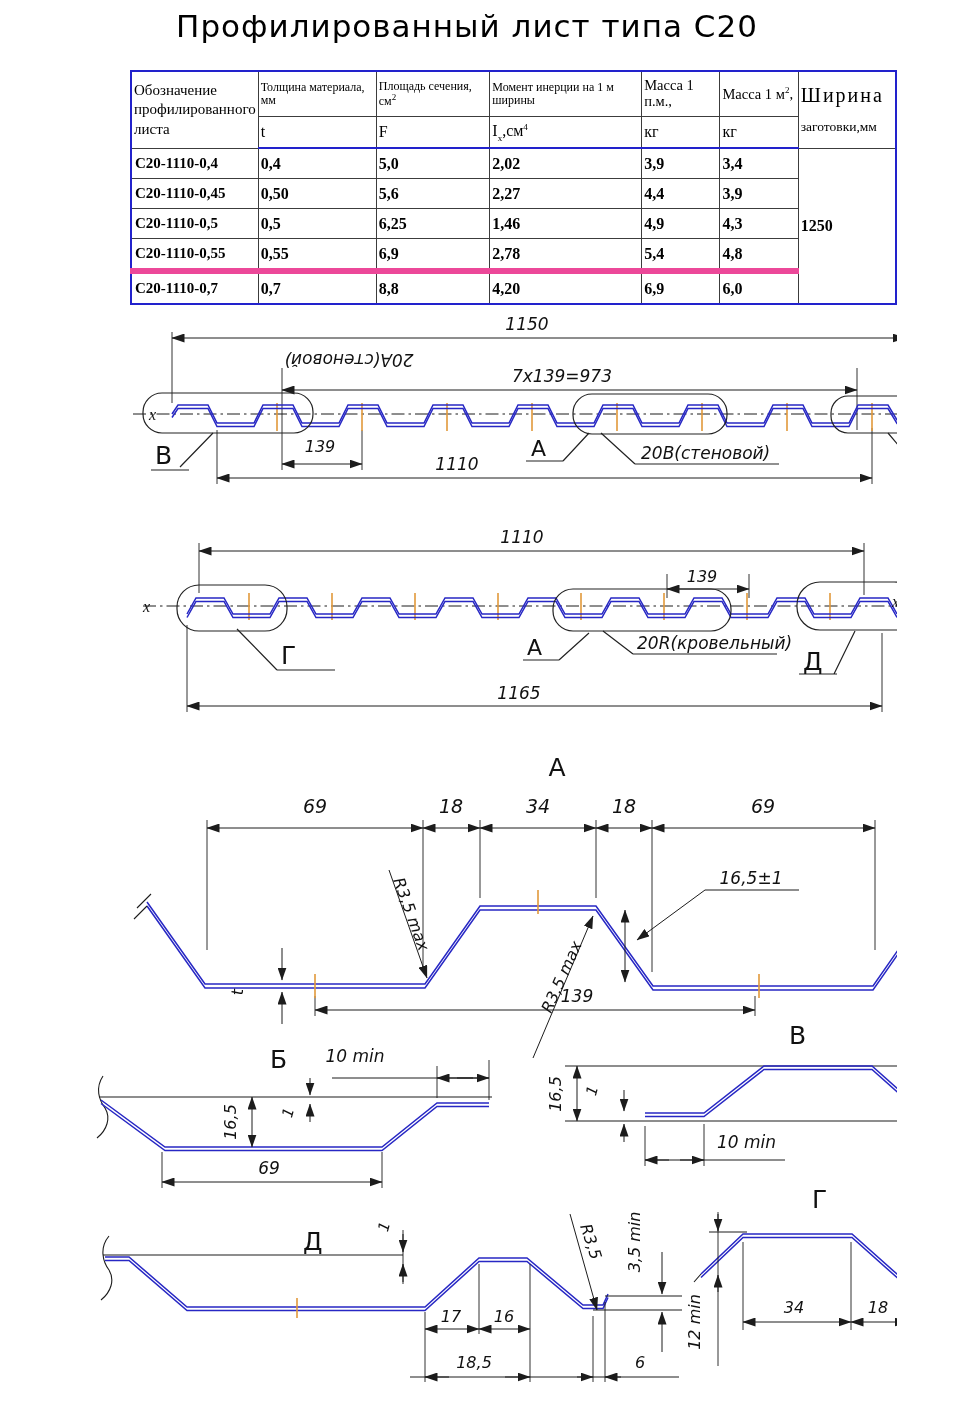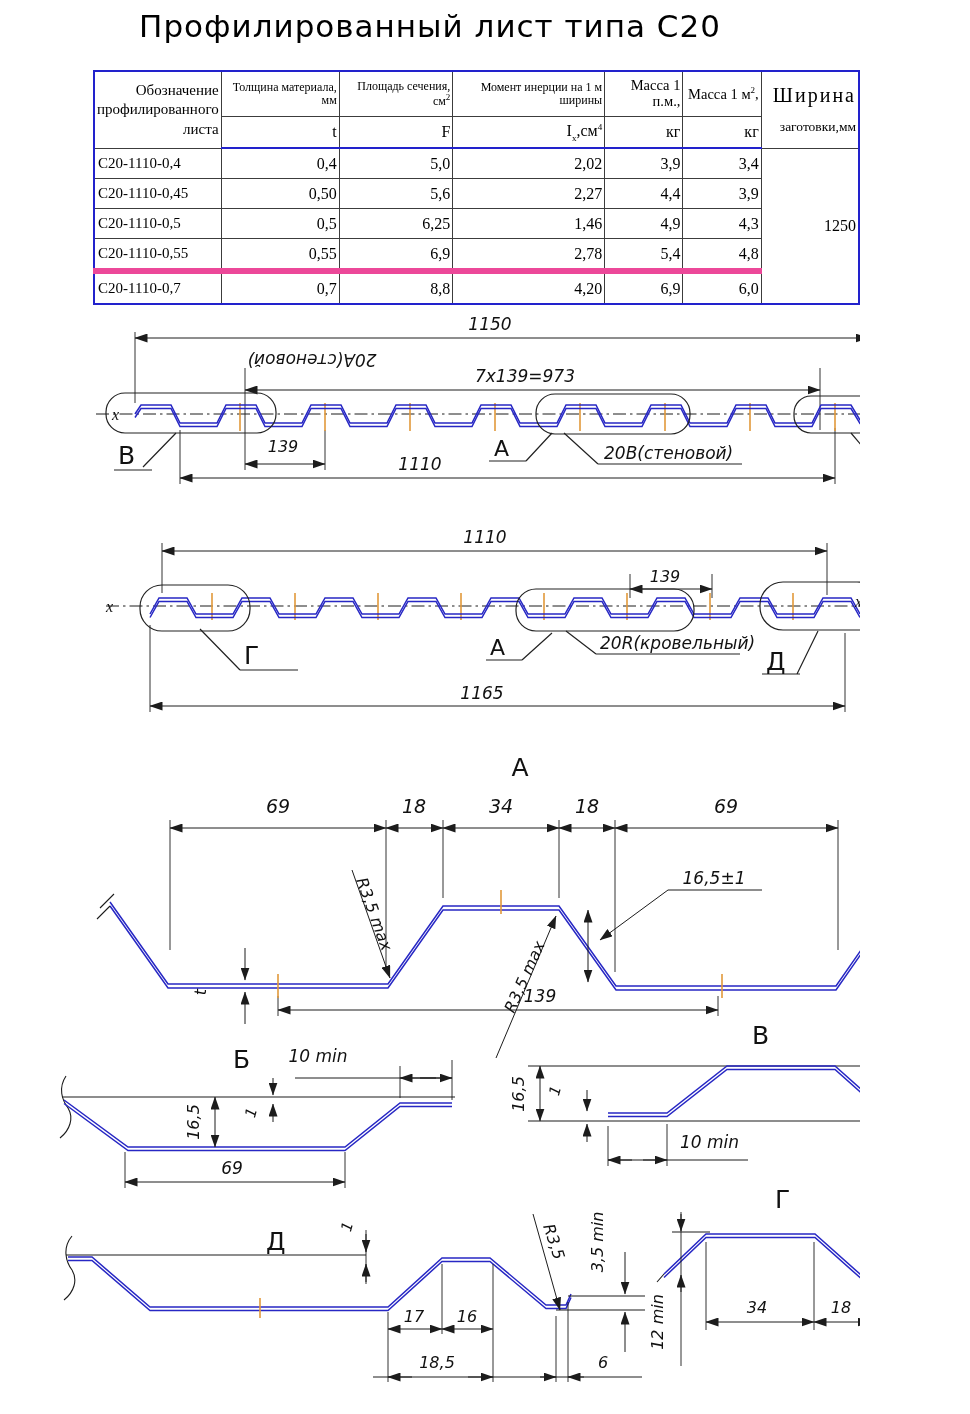--- a/index.html
+++ b/index.html
@@ -1,31 +1,31 @@
 <!DOCTYPE html>
 <html><head>
 <meta charset="utf-8">
 <style>
   html,body{margin:0;padding:0;background:#fff;}
   .page{position:relative;width:860px;height:1414px;background:#ffffff;overflow:hidden;
-        font-family:"Liberation Serif",serif;color:#000;}
+        font-family:"Liberation Serif",serif;color:#000;margin-left:37px;}
   .title{position:absolute;top:8px;left:0;width:100%;text-align:center;margin:0;
          font-family:"DejaVu Sans",sans-serif;font-weight:normal;font-size:31px;letter-spacing:1px;color:#000;}
   
   table.spec{position:absolute;left:93px;top:70px;border-collapse:collapse;table-layout:fixed;
              border:2px solid #2222cc;background:#fff;}
-  table.spec td{border:1px solid #3c3c3c;text-align:right;vertical-align:middle;padding:0 2px;}
+  table.spec td{border:1px solid #3c3c3c;text-align:left;vertical-align:middle;padding:0 2px;}
   td.c1h{font-size:15px;line-height:1.3;}
   td.hh{font-size:12px;line-height:1.1;height:44px;}
   td.hh5{font-size:14.5px;}
   tr.hsym td{height:30px;font-size:16px;border-bottom:2px solid #2222cc;}
   td.c7h{vertical-align:middle;}
   .shirina{font-size:20px;letter-spacing:2px;}
   .zagot{font-size:13.5px;margin-top:12px;}
-  tr.r td{height:29px;font-size:16px;}
+  tr.r td{height:29px;font-size:16px;font-weight:bold;}
   tr.r td.dcell{text-align:left;padding-left:3px;font-size:15px;}
   tr.bsep td{border-bottom:6px solid #ec4899;}
   td.wv{font-size:16px;}
   sup{font-size:9px;} sub{font-size:9px;}
   
   svg.draw{position:absolute;left:0;top:0;}
   .pf{stroke:#2727c4;stroke-width:1.5;fill:none;}
   .dl{stroke:#1c1c1c;stroke-width:1;fill:none;}
   .el{stroke:#1c1c1c;stroke-width:0.9;fill:none;}
   .thin{stroke:#1c1c1c;stroke-width:1.1;fill:none;}

